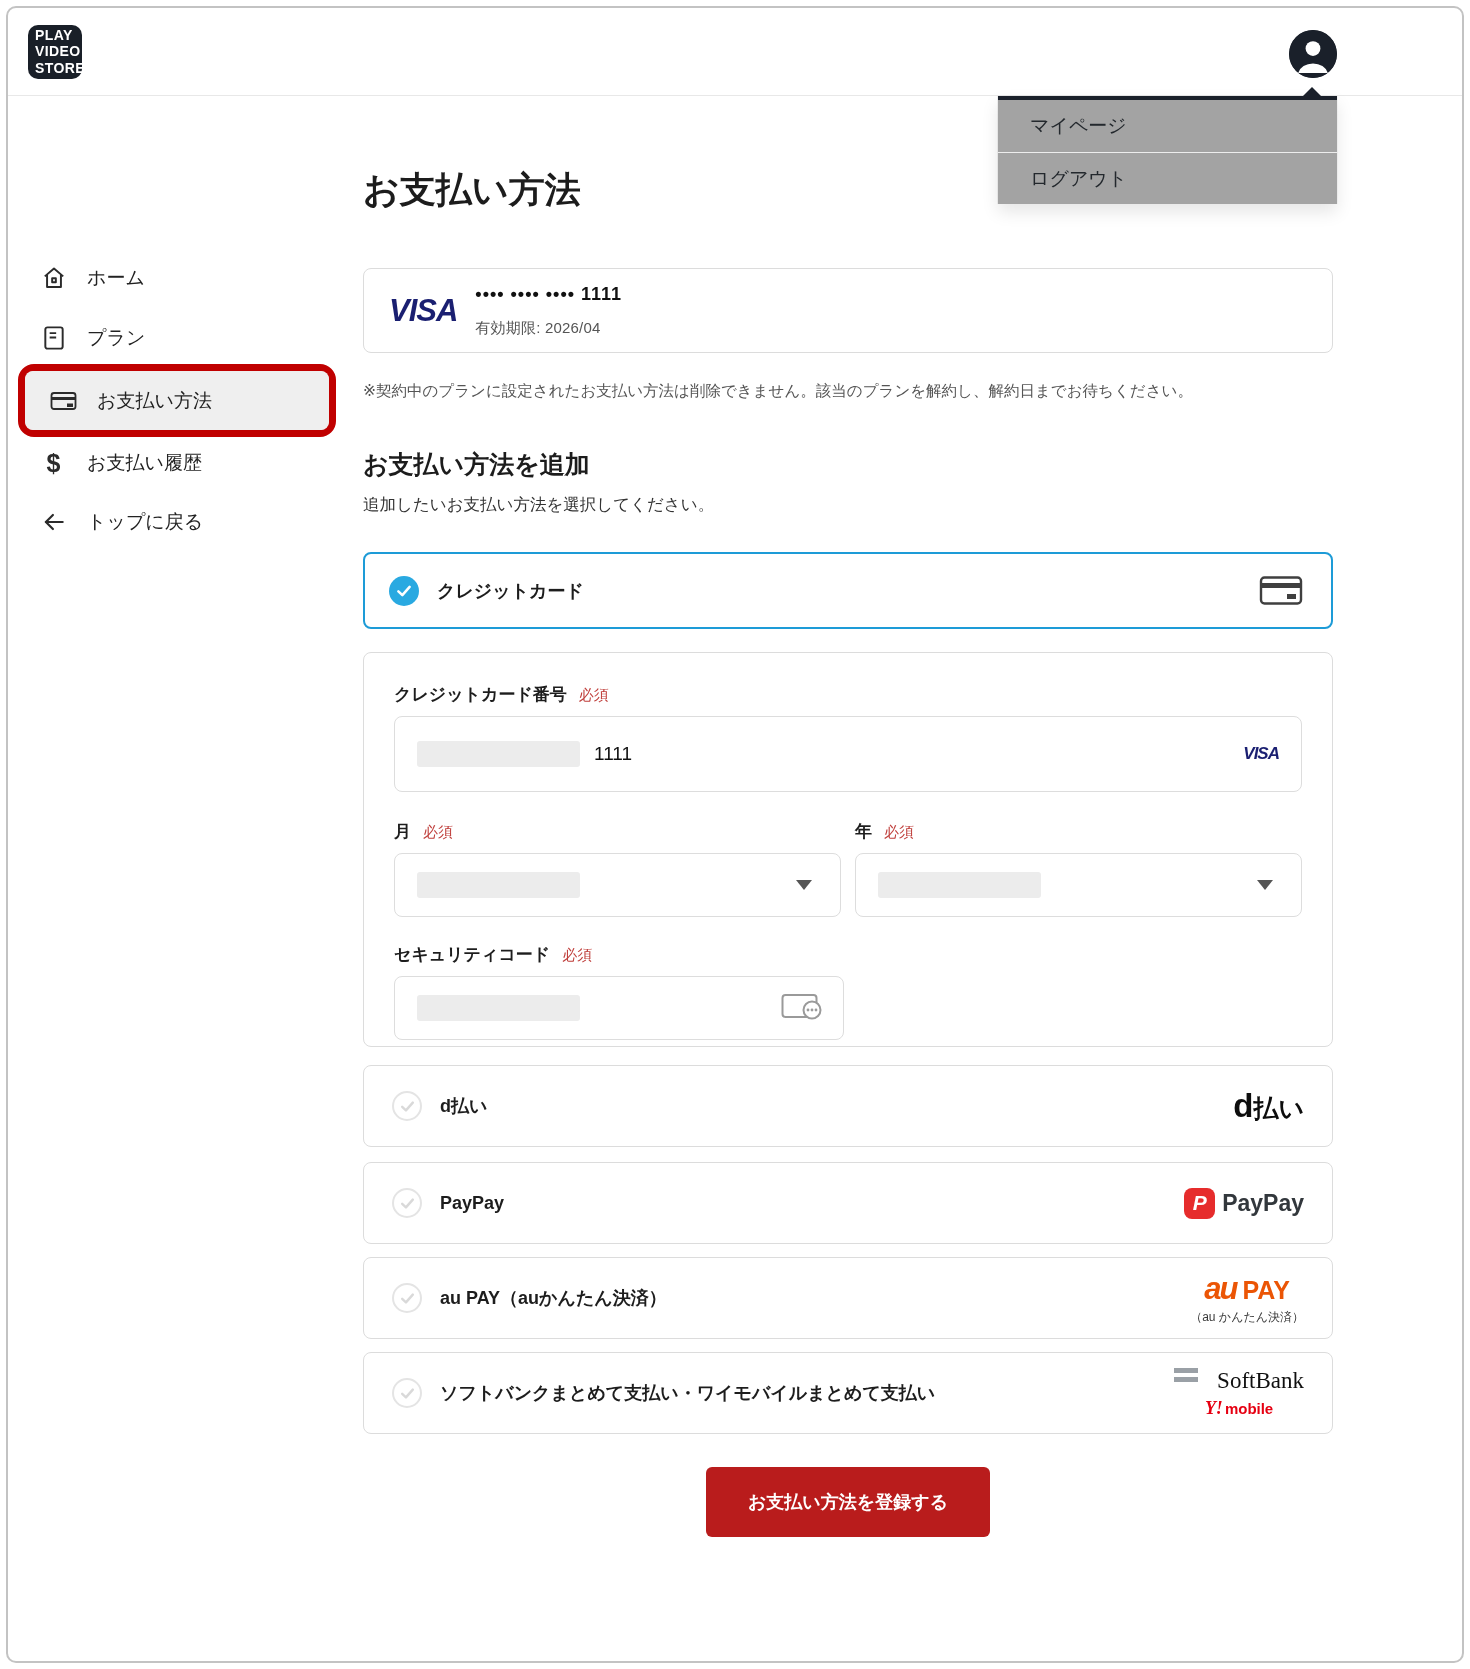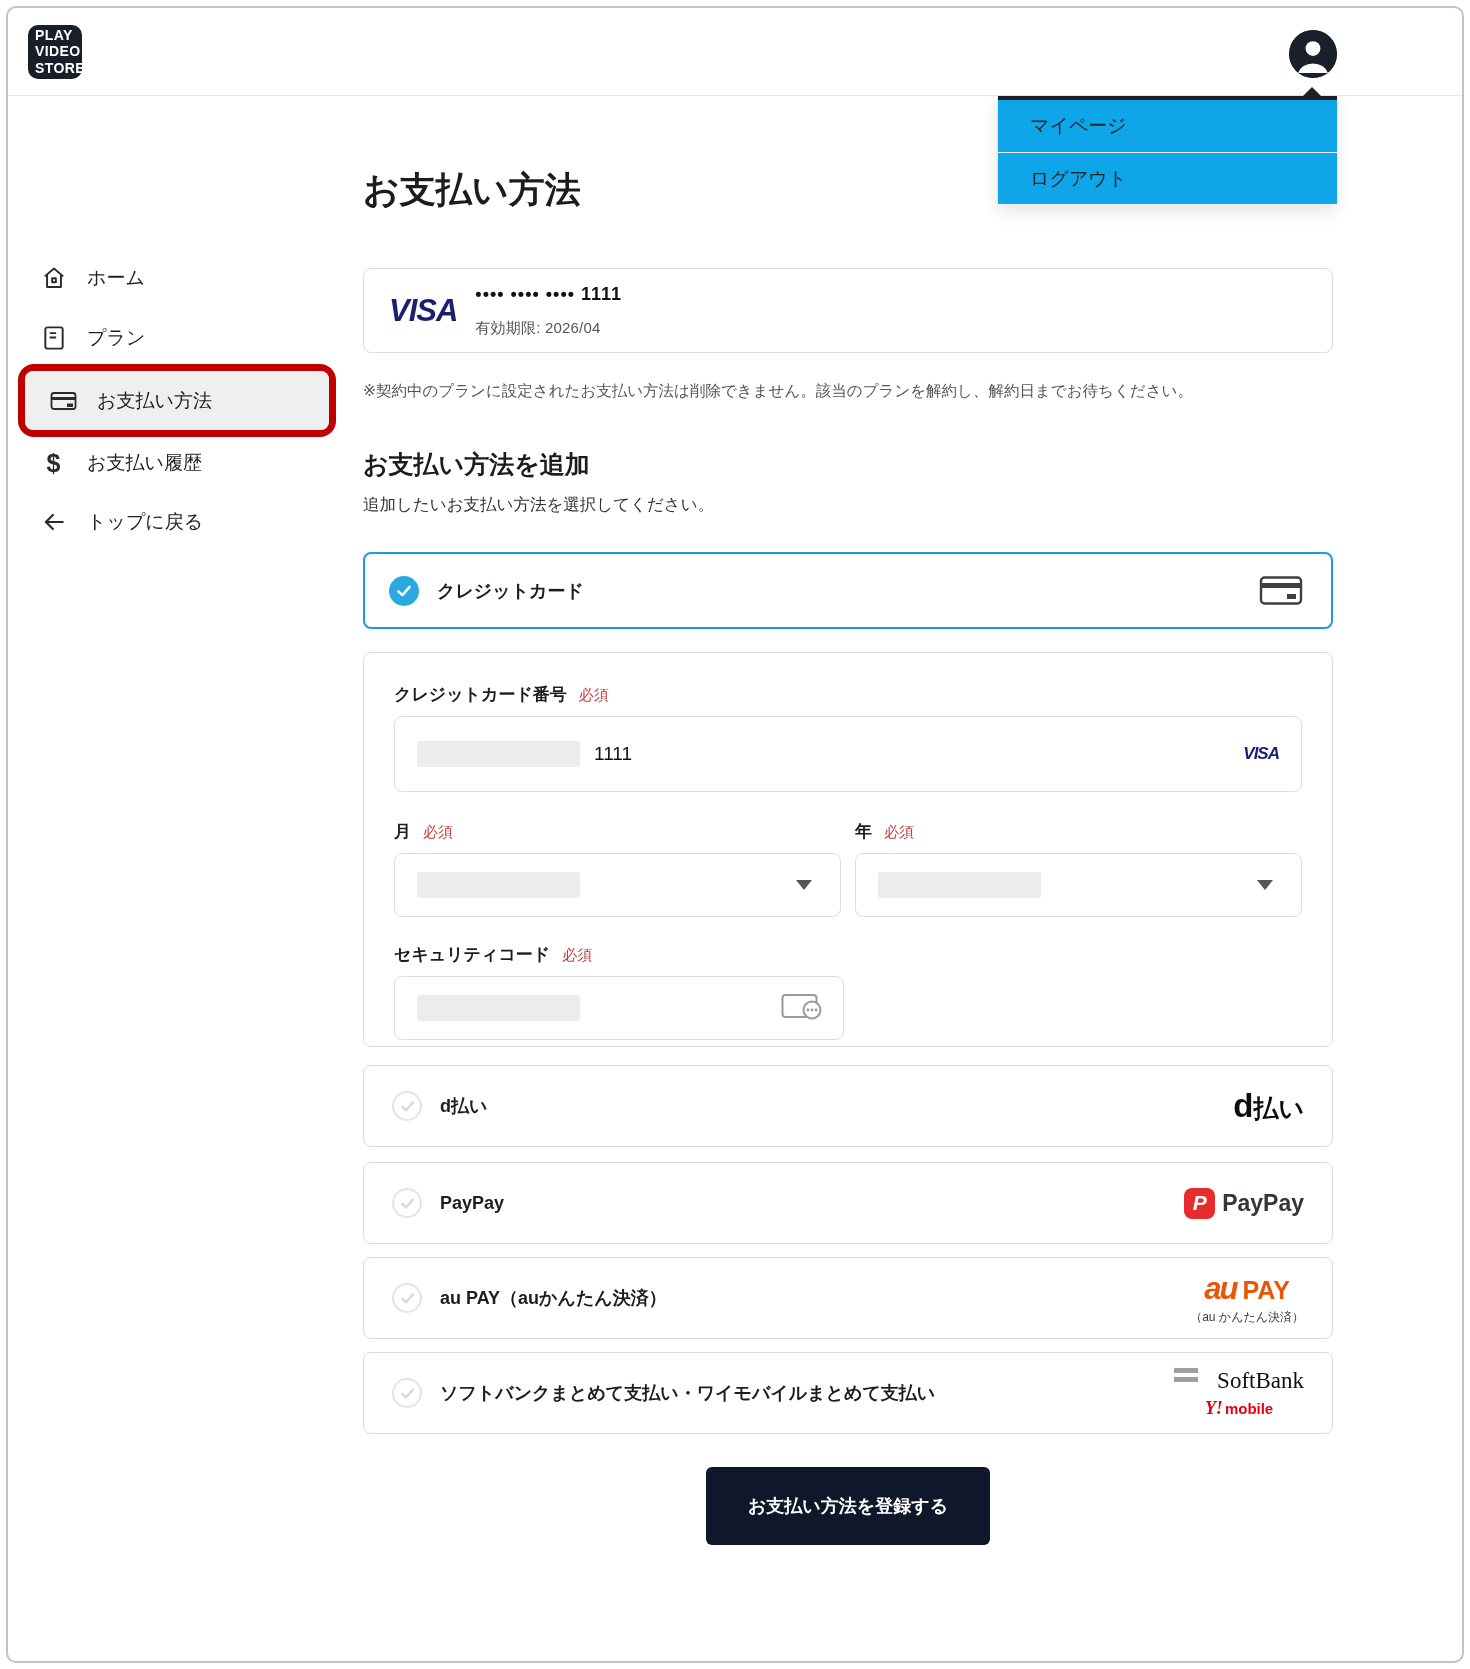--- a/index.html
+++ b/index.html
@@ -10,21 +10,21 @@
 
   
   .header { height:88px; border-bottom:1px solid #e8e8e8; display:flex; align-items:center; padding-left:20px; }
   .logo { width:54px; height:54px; background:#191f28; border-radius:10px; display:flex;
     flex-direction:column; justify-content:center; padding-left:7px; cursor:pointer; }
   .logo span { color:#fff; font-size:14px; font-weight:800; letter-spacing:.4px; line-height:1.18; }
   .avatar { position:absolute; top:22px; left:1281px; width:48px; height:48px; border-radius:50%;
     overflow:hidden; background:#1a202a; cursor:pointer; }
 
   
-  .dropdown { position:absolute; left:990px; top:88px; width:339px; background:#0ea5e9; z-index:30;
+  .dropdown { position:absolute; left:990px; top:88px; width:339px; background:#a3a3a3; z-index:30;
     border-top:4px solid #1a202a; box-shadow:0 8px 16px rgba(0,0,0,.10), -1px 0 0 #f1f1f1, 1px 0 0 #f7f7f7; }
   .dropdown .caret-up { position:absolute; top:-13px; right:15px; width:0; height:0;
     border-left:10px solid transparent; border-right:10px solid transparent; border-bottom:10px solid #1a202a; }
   .menu-item { height:52px; display:flex; align-items:center; padding-left:32px; font-size:19px;
     font-weight:500; color:#23282d; cursor:pointer; }
   .menu-item + .menu-item { border-top:1px solid #ededed; }
 
   
   .sidebar { position:absolute; left:0; top:88px; width:355px; height:1000px; }
   .nav-item { position:absolute; left:0; width:330px; height:44px; display:flex; align-items:center;
@@ -96,21 +96,21 @@
   .sb-logo { flex-direction:column; align-items:center; gap:4px; }
   .sb-line { display:flex; align-items:flex-start; gap:19px; }
   .sb-bars { display:flex; flex-direction:column; gap:4px; }
   .sb-bars i { width:24px; height:5px; background:#9aa0a6; display:block; }
   .sb-word { font-family:"Liberation Serif","DejaVu Serif",serif; font-size:23px; color:#101010; }
   .ym-line { display:flex; align-items:baseline; gap:2px; color:#e60012; }
   .ym-y { font-family:"Liberation Serif","DejaVu Serif",serif; font-style:italic; font-weight:900; font-size:18px; }
   .ym-rest { font-size:15px; font-weight:800; }
 
   .submit-wrap { margin-top:33px; display:flex; justify-content:center; }
-  .submit-btn { width:284px; height:78px; background:#0f172a; color:#fff; border:none; border-radius:6px;
+  .submit-btn { width:284px; height:70px; background:#b91c1c; color:#fff; border:none; border-radius:6px;
     font-size:18px; font-weight:700; cursor:pointer; font-family:inherit; }
 </style>
 </head>
 <body>
 
 <div class="page">
 
   <header class="header">
     <div class="logo">
       <span>PLAY</span>

